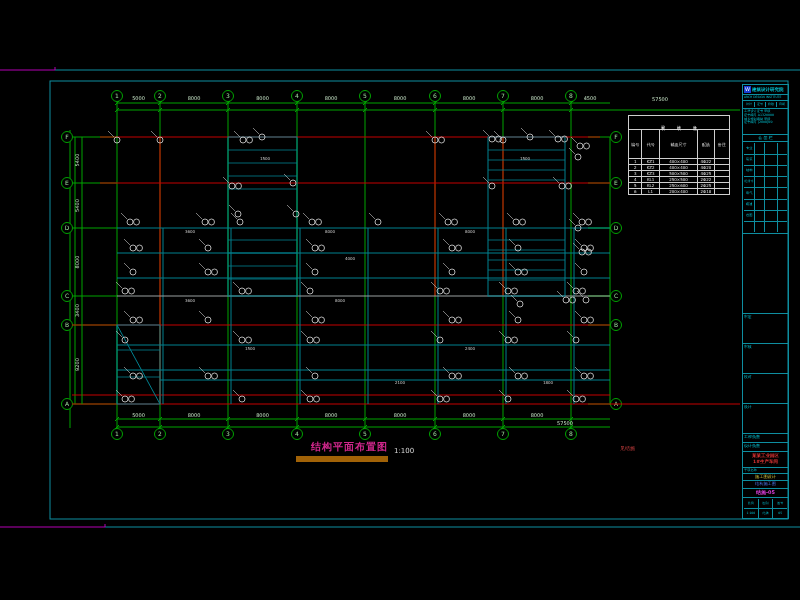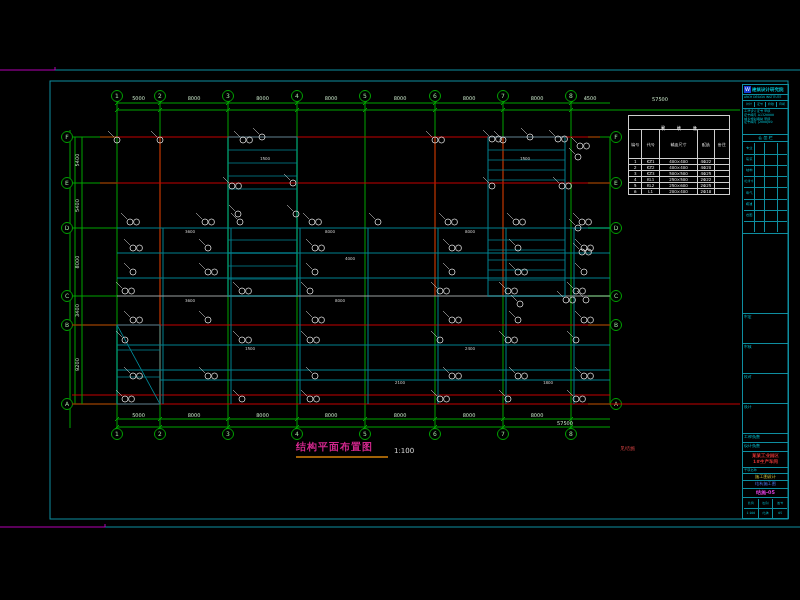--- a/index.html
+++ b/index.html
@@ -19,22 +19,22 @@
   #legendTitle{height:13px;border-bottom:1px solid var(--tblline);display:flex;
                justify-content:center;gap:11px;align-items:center;}
   #legendTitle span{writing-mode:vertical-rl;font-size:4px;letter-spacing:1px;}
   .lrow{display:flex;flex:1;border-bottom:1px solid var(--tblline);}
   .lrow:last-child{border-bottom:none;}
   .lcell{border-right:1px solid var(--tblline);display:flex;align-items:center;
          justify-content:center;overflow:hidden;white-space:nowrap;}
   .lcell:last-child{border-right:none;}
   .c0{width:13%}.c1{width:17%}.c2{width:39%}.c3{width:16%}.c4{width:15%}
   
-  #ptitle{left:296px;top:440px;width:92px;text-align:left;
-          border-bottom:2px solid #a16207;padding-bottom:2px;
+  #ptitle{left:296px;top:440px;width:92px;text-align:right;
+          border-bottom:6px solid #a16207;padding-bottom:2px;
           color:var(--titleMagenta);font-size:10px;font-weight:bold;letter-spacing:1px;}
   #pscale{left:394px;top:447px;color:#d8d8d8;font-size:7px;}
   #rednote{left:620px;top:445px;color:#d04040;font-size:5px;}
   
   #tb{left:742px;top:84px;width:47px;height:435px;border:1px solid var(--frame);
       box-sizing:border-box;display:flex;flex-direction:column;font-size:4px;
       color:var(--cyan);overflow:hidden;}
   #tb .sec{border-bottom:1px solid var(--frame);box-sizing:border-box;flex:none;
            overflow:hidden;line-height:1.15;padding:1px;}
   .logoRow{height:10px;display:flex;align-items:center;gap:1px;}

